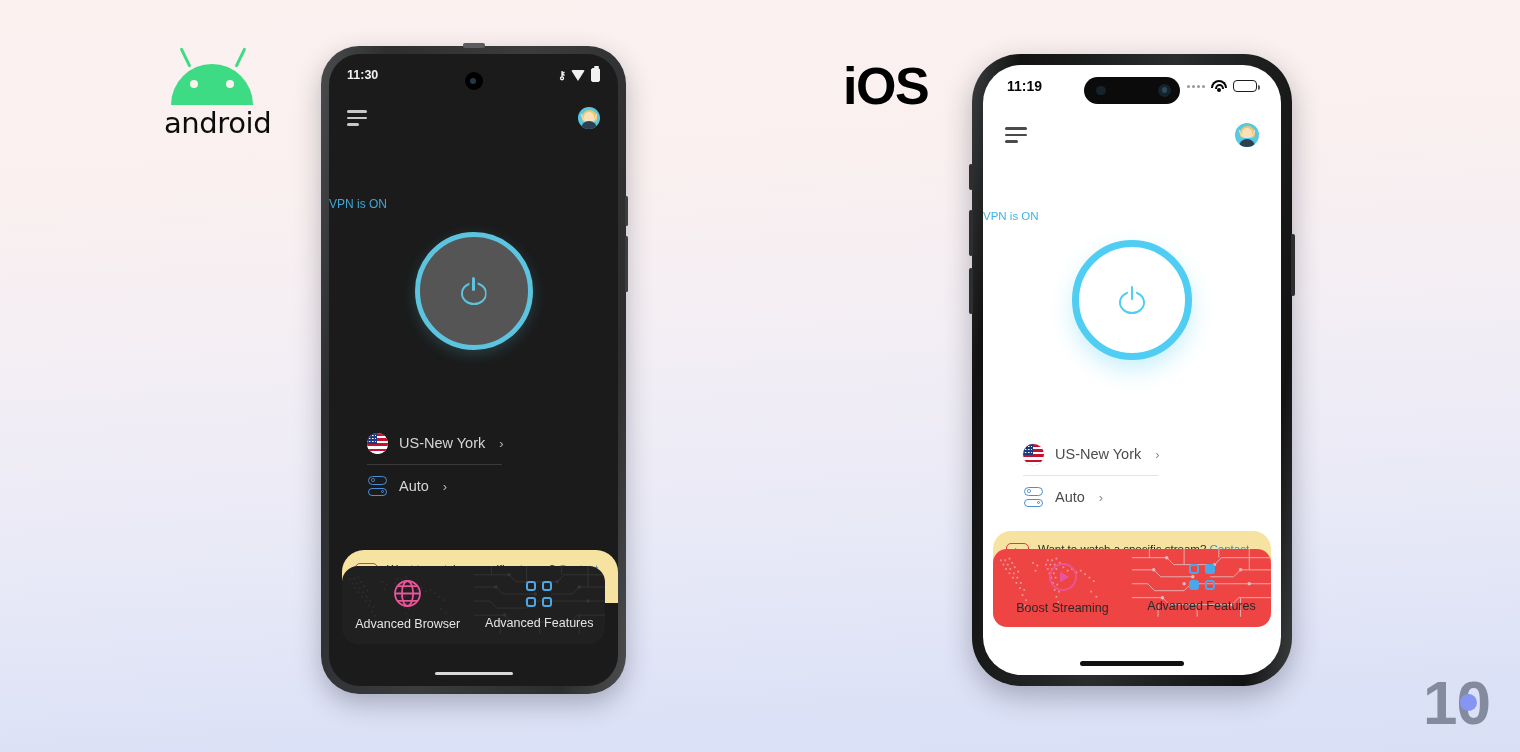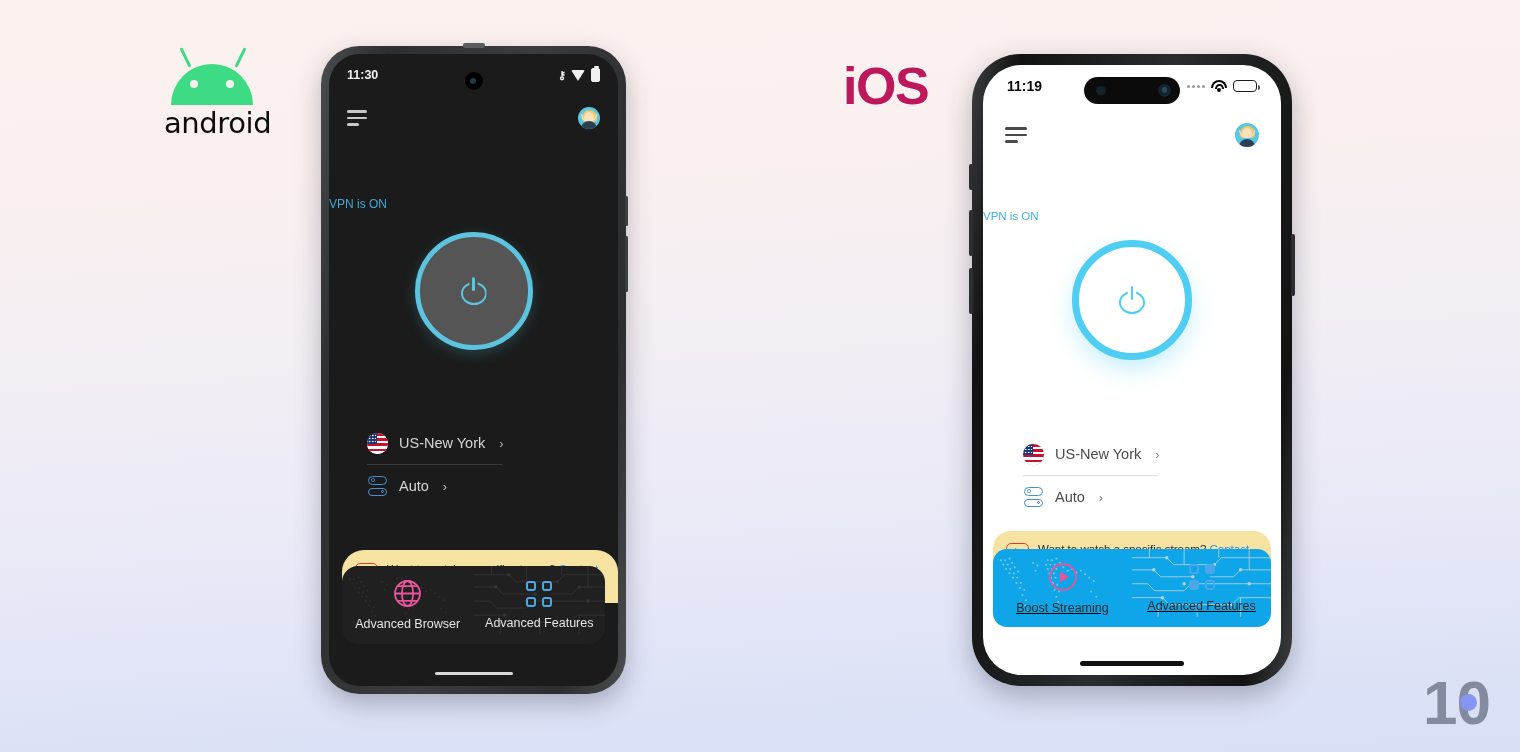--- a/index.html
+++ b/index.html
@@ -32,21 +32,21 @@
   #android-logo .ant.r { right: 20px; transform: rotate(26deg); }
   #android-logo .word {
     position: absolute; left: 0; top: 66px; width: 98px; text-align: center;
     font-size: 29px; font-weight: 400; color: #0c0c0c; letter-spacing: -0.4px;
     font-family: "DejaVu Sans", sans-serif;
   }
 
   
   #ios-logo {
     position: absolute; left: 843px; top: 56px;
-    font-size: 52px; font-weight: 700; color: #be185d;
+    font-size: 52px; font-weight: 700; color: #000000;
     letter-spacing: -1.5px; font-family: "Liberation Sans", sans-serif;
   }
 
   
   #watermark {
     position: absolute; right: 30px; bottom: 14px;
     font-size: 62px; font-weight: 700; color: #7d8496;
     letter-spacing: -1px; opacity: .92;
   }
   #watermark .dot {
@@ -318,22 +318,21 @@
   
   .features {
     position: absolute; display: flex; overflow: hidden;
   }
   #and-features {
     left: 13px; right: 13px; bottom: 42px; height: 78px; border-radius: 16px;
     background: #202020;
   }
   #ios-features {
     left: 10px; right: 10px; bottom: 48px; height: 78px; border-radius: 14px;
-    background: #0ea5e9;
-    text-decoration: underline;
+    background: #ef4444;
   }
   .feature {
     flex: 1; position: relative; display: flex; flex-direction: column;
     align-items: center; justify-content: center; gap: 9px; cursor: pointer;
   }
   .feature .ftext { font-size: 12.5px; position: relative; z-index: 2; }
   #and-features .ftext { color: #e4e4e4; }
   #ios-features .ftext { color: #2a2a2a; }
 
   .bg-map, .bg-circuit { position: absolute; inset: 0; z-index: 1; }

